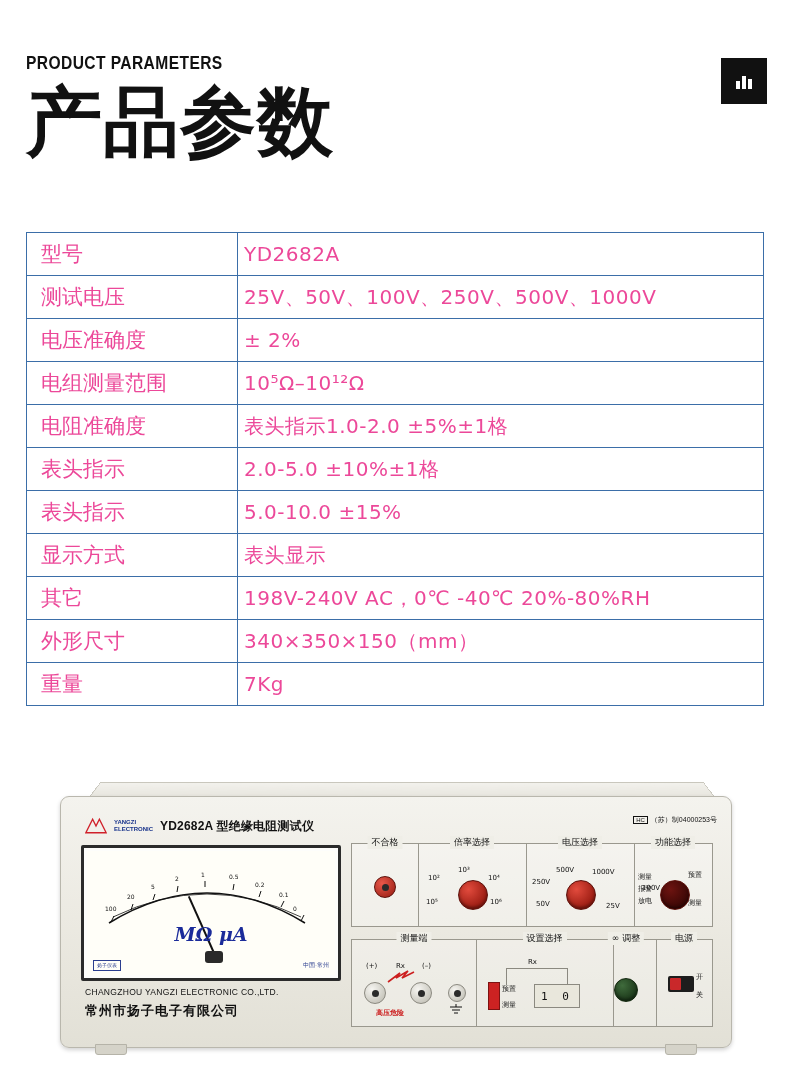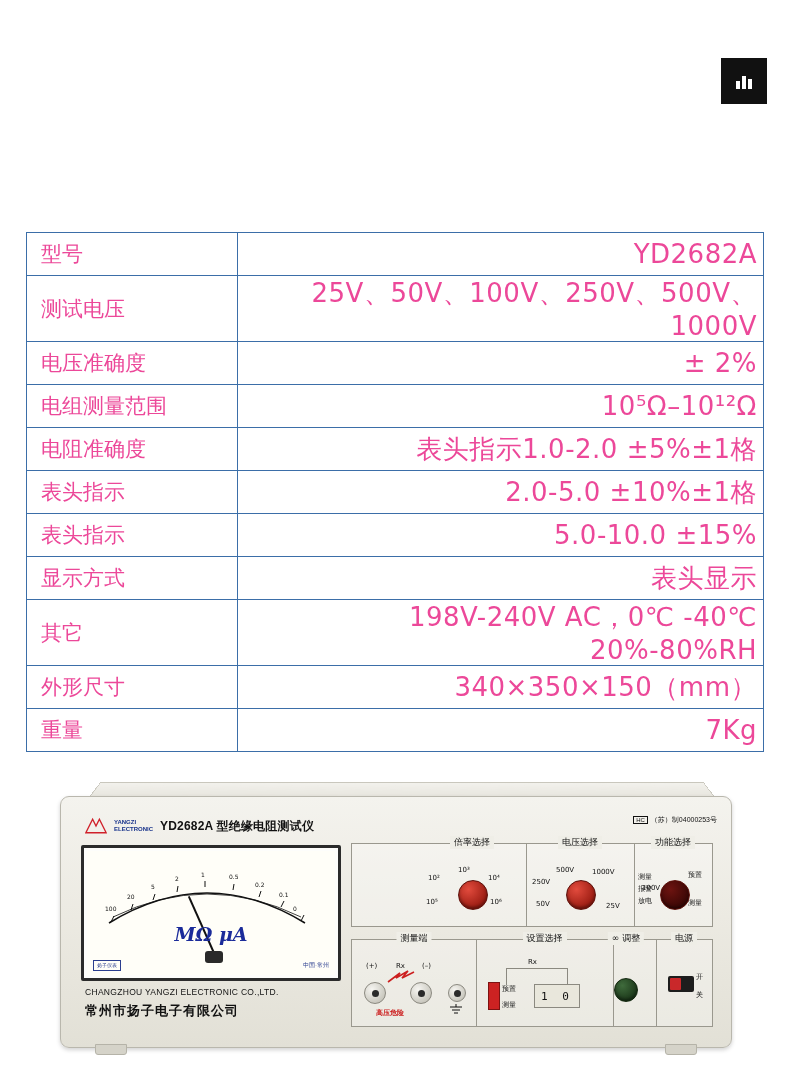--- a/index.html
+++ b/index.html
@@ -55,23 +55,23 @@
     padding:0 6px;
   }
   .spec-table td.k{
     width:190px;
     padding-left:14px;
     font-family:"DejaVu Sans", sans-serif;
     font-size:21px;
     white-space:nowrap;
   }
   .spec-table td.v{
-    text-align:right;
+    text-align:left;
     font-family:"DejaVu Sans", sans-serif;
-    font-size:26px;
+    font-size:20px;
     letter-spacing:0.5px;
   }
 
   
   .device{
     position:absolute;left:60px;top:778px;
     width:672px;height:270px;
   }
   .dev-top{
     position:absolute;left:26px;top:0;width:630px;height:22px;
@@ -175,20 +175,24 @@
     position:absolute;right:14px;top:18px;font-size:7px;color:#111;
     display:flex;align-items:center;gap:3px;
   }
   .cert .mark{border:1px solid #111;padding:0 2px;font-size:6px;}
 </style>
 </head>
 <body>
 
 <div class="page">
 
+  <div class="header">
+    <div class="eyebrow">PRODUCT PARAMETERS</div>
+    <div class="bigtitle">产品参数</div>
+  </div>
 
   <div class="badge">
     <svg width="24" height="24" viewBox="0 0 24 24" aria-hidden="true">
       <rect x="4" y="12" width="4" height="8" fill="#ffffff"></rect>
       <rect x="10" y="7" width="4" height="13" fill="#ffffff"></rect>
       <rect x="16" y="10" width="4" height="10" fill="#ffffff"></rect>
     </svg>
   </div>
 
   <table class="spec-table">
@@ -299,20 +303,26 @@
             <span>中国·常州</span>
           </div>
         </div>
       </div>
 
       <div class="foot-en">CHANGZHOU YANGZI ELECTRONIC CO.,LTD.</div>
       <div class="foot-cn">常州市扬子电子有限公司</div>
 
       <div class="box" style="left:290px;top:46px;width:360px;height:82px;">
 
+        <div style="position:absolute;left:0;top:0;width:66px;height:82px;border-right:1px solid #9a988e;">
+          <span class="box-title">不合格</span>
+          <div class="jack red" style="left:22px;top:32px;">
+              <span class="hole"></span>
+            </div>
+        </div>
 
         <div style="position:absolute;left:66px;top:0;width:108px;height:82px;border-right:1px solid #9a988e;">
           <span class="box-title">倍率选择</span>
           <span class="smalltxt" style="left:10px;top:30px;">10²</span>
           <span class="smalltxt" style="left:40px;top:22px;">10³</span>
           <span class="smalltxt" style="left:70px;top:30px;">10⁴</span>
           <span class="smalltxt" style="left:8px;top:54px;">10⁵</span>
           <span class="smalltxt" style="left:72px;top:54px;">10⁶</span>
           <div class="knob" style="left:40px;top:36px;"></div>
         </div>

